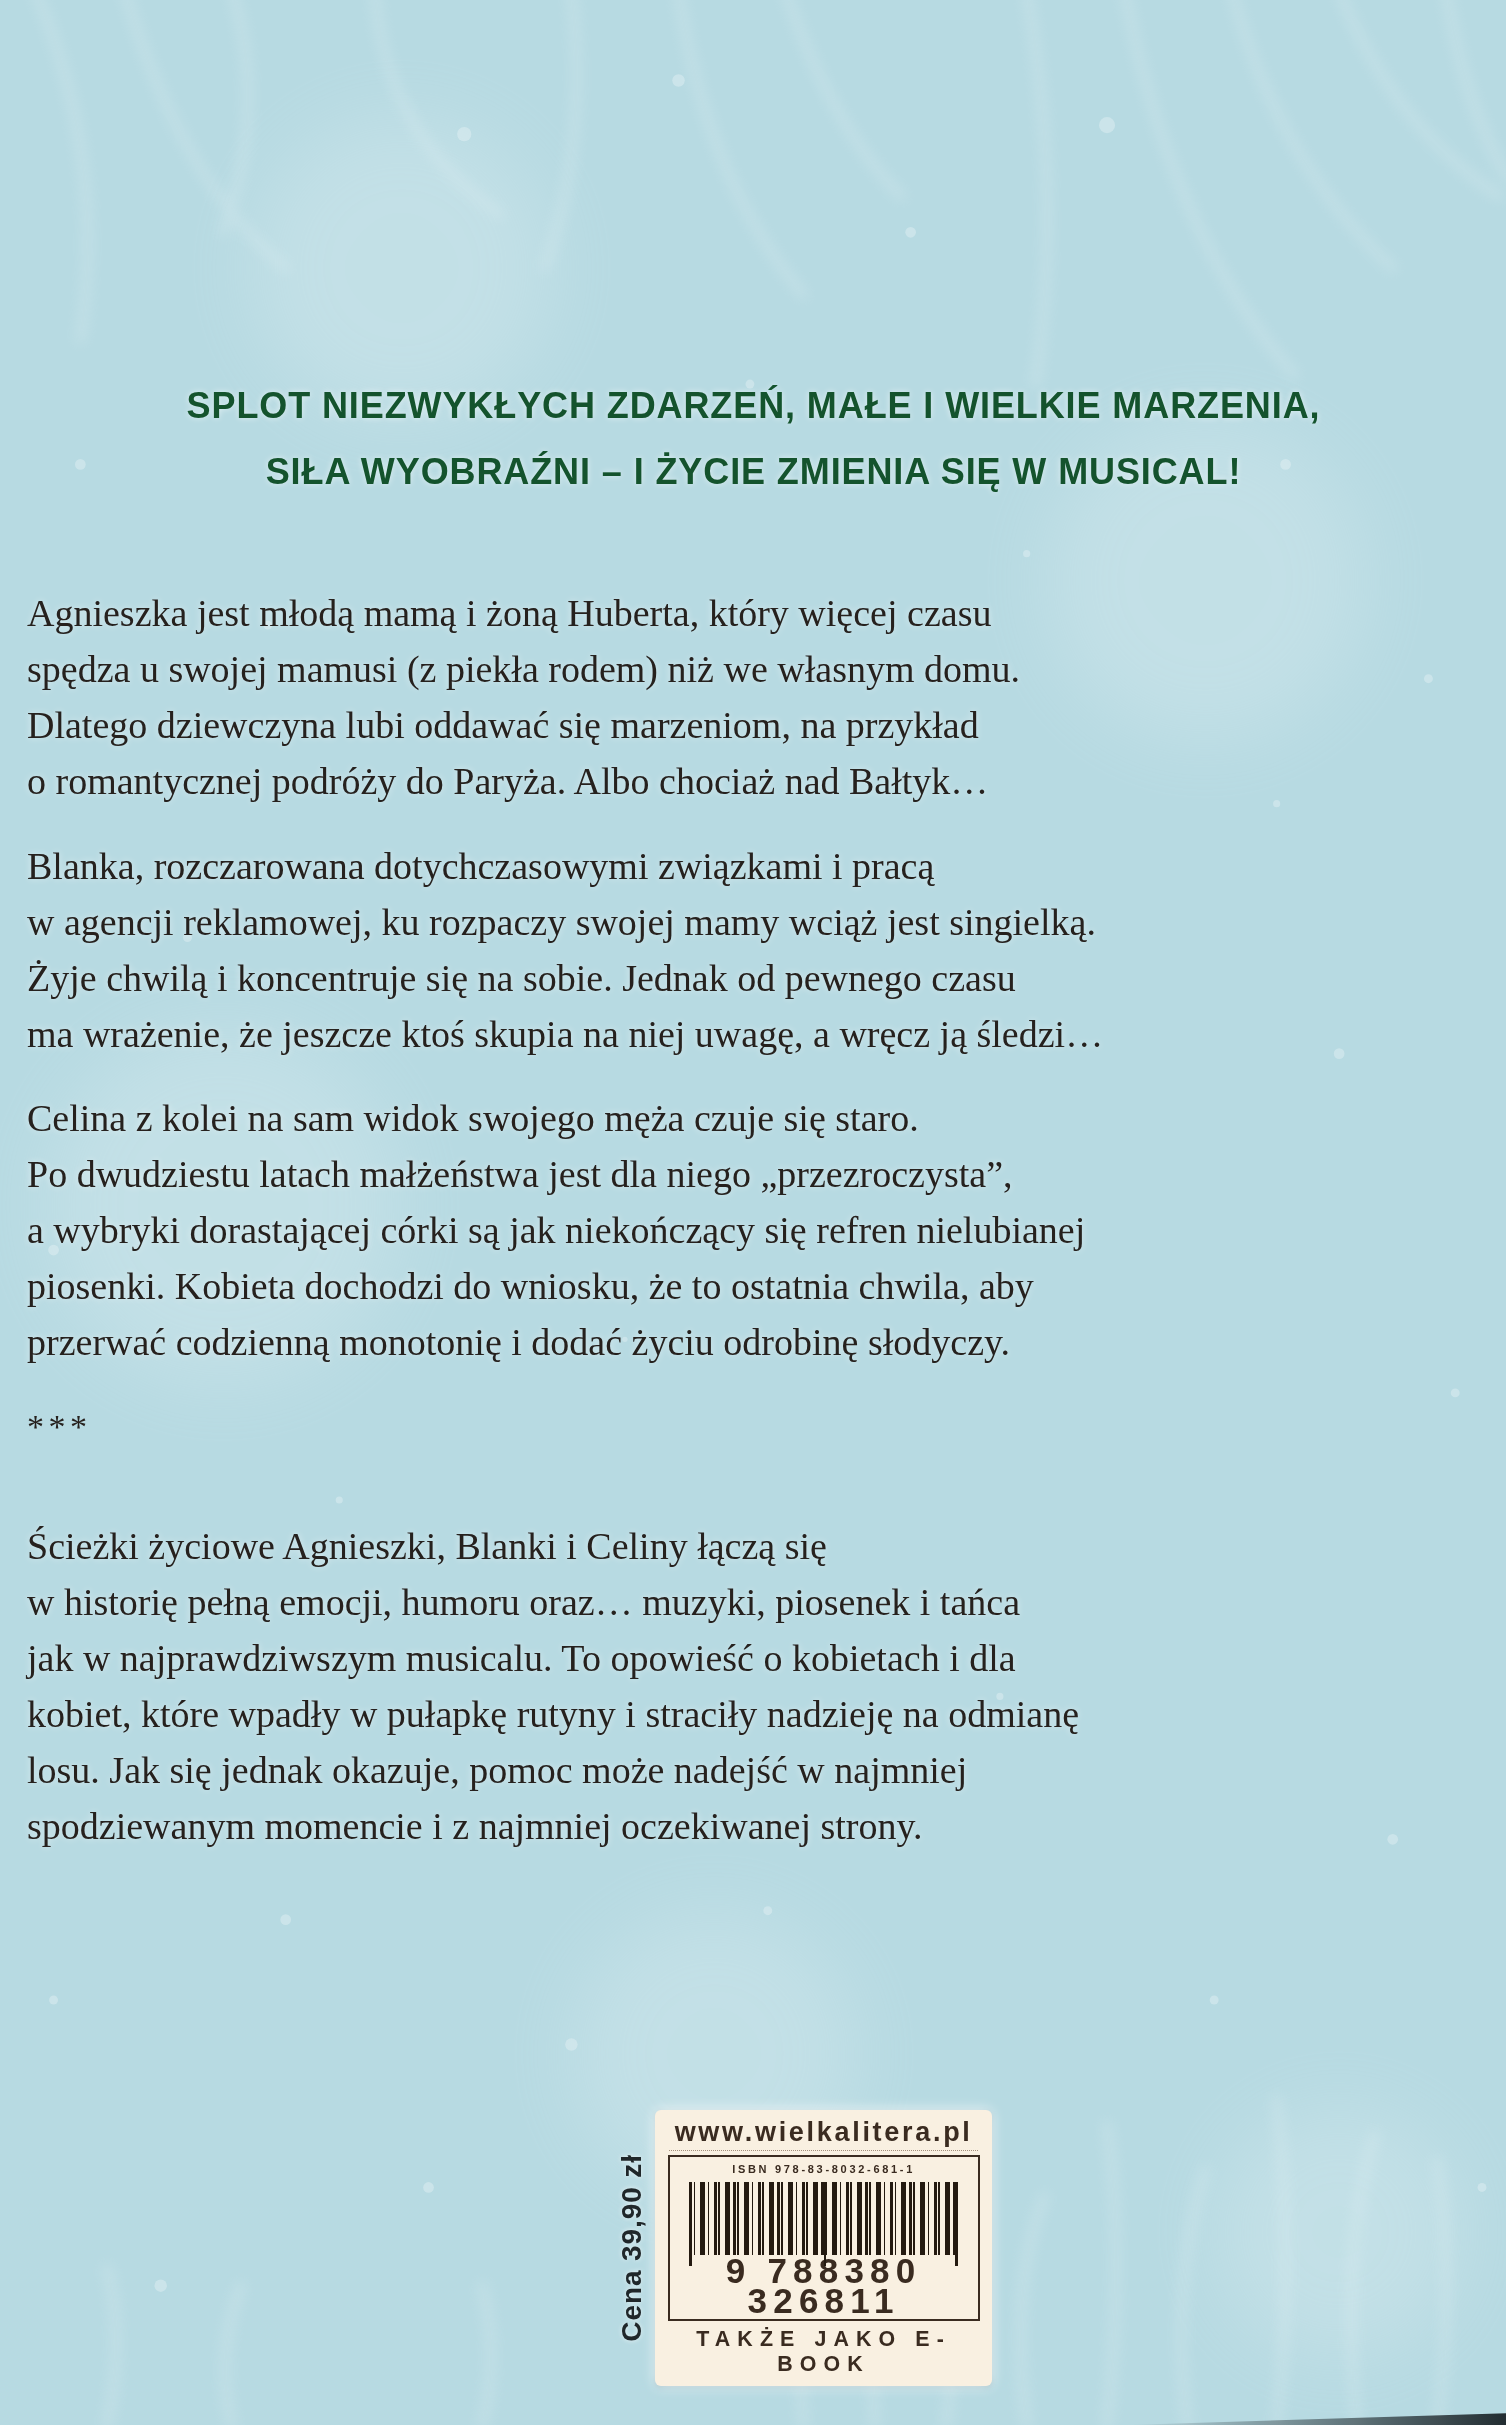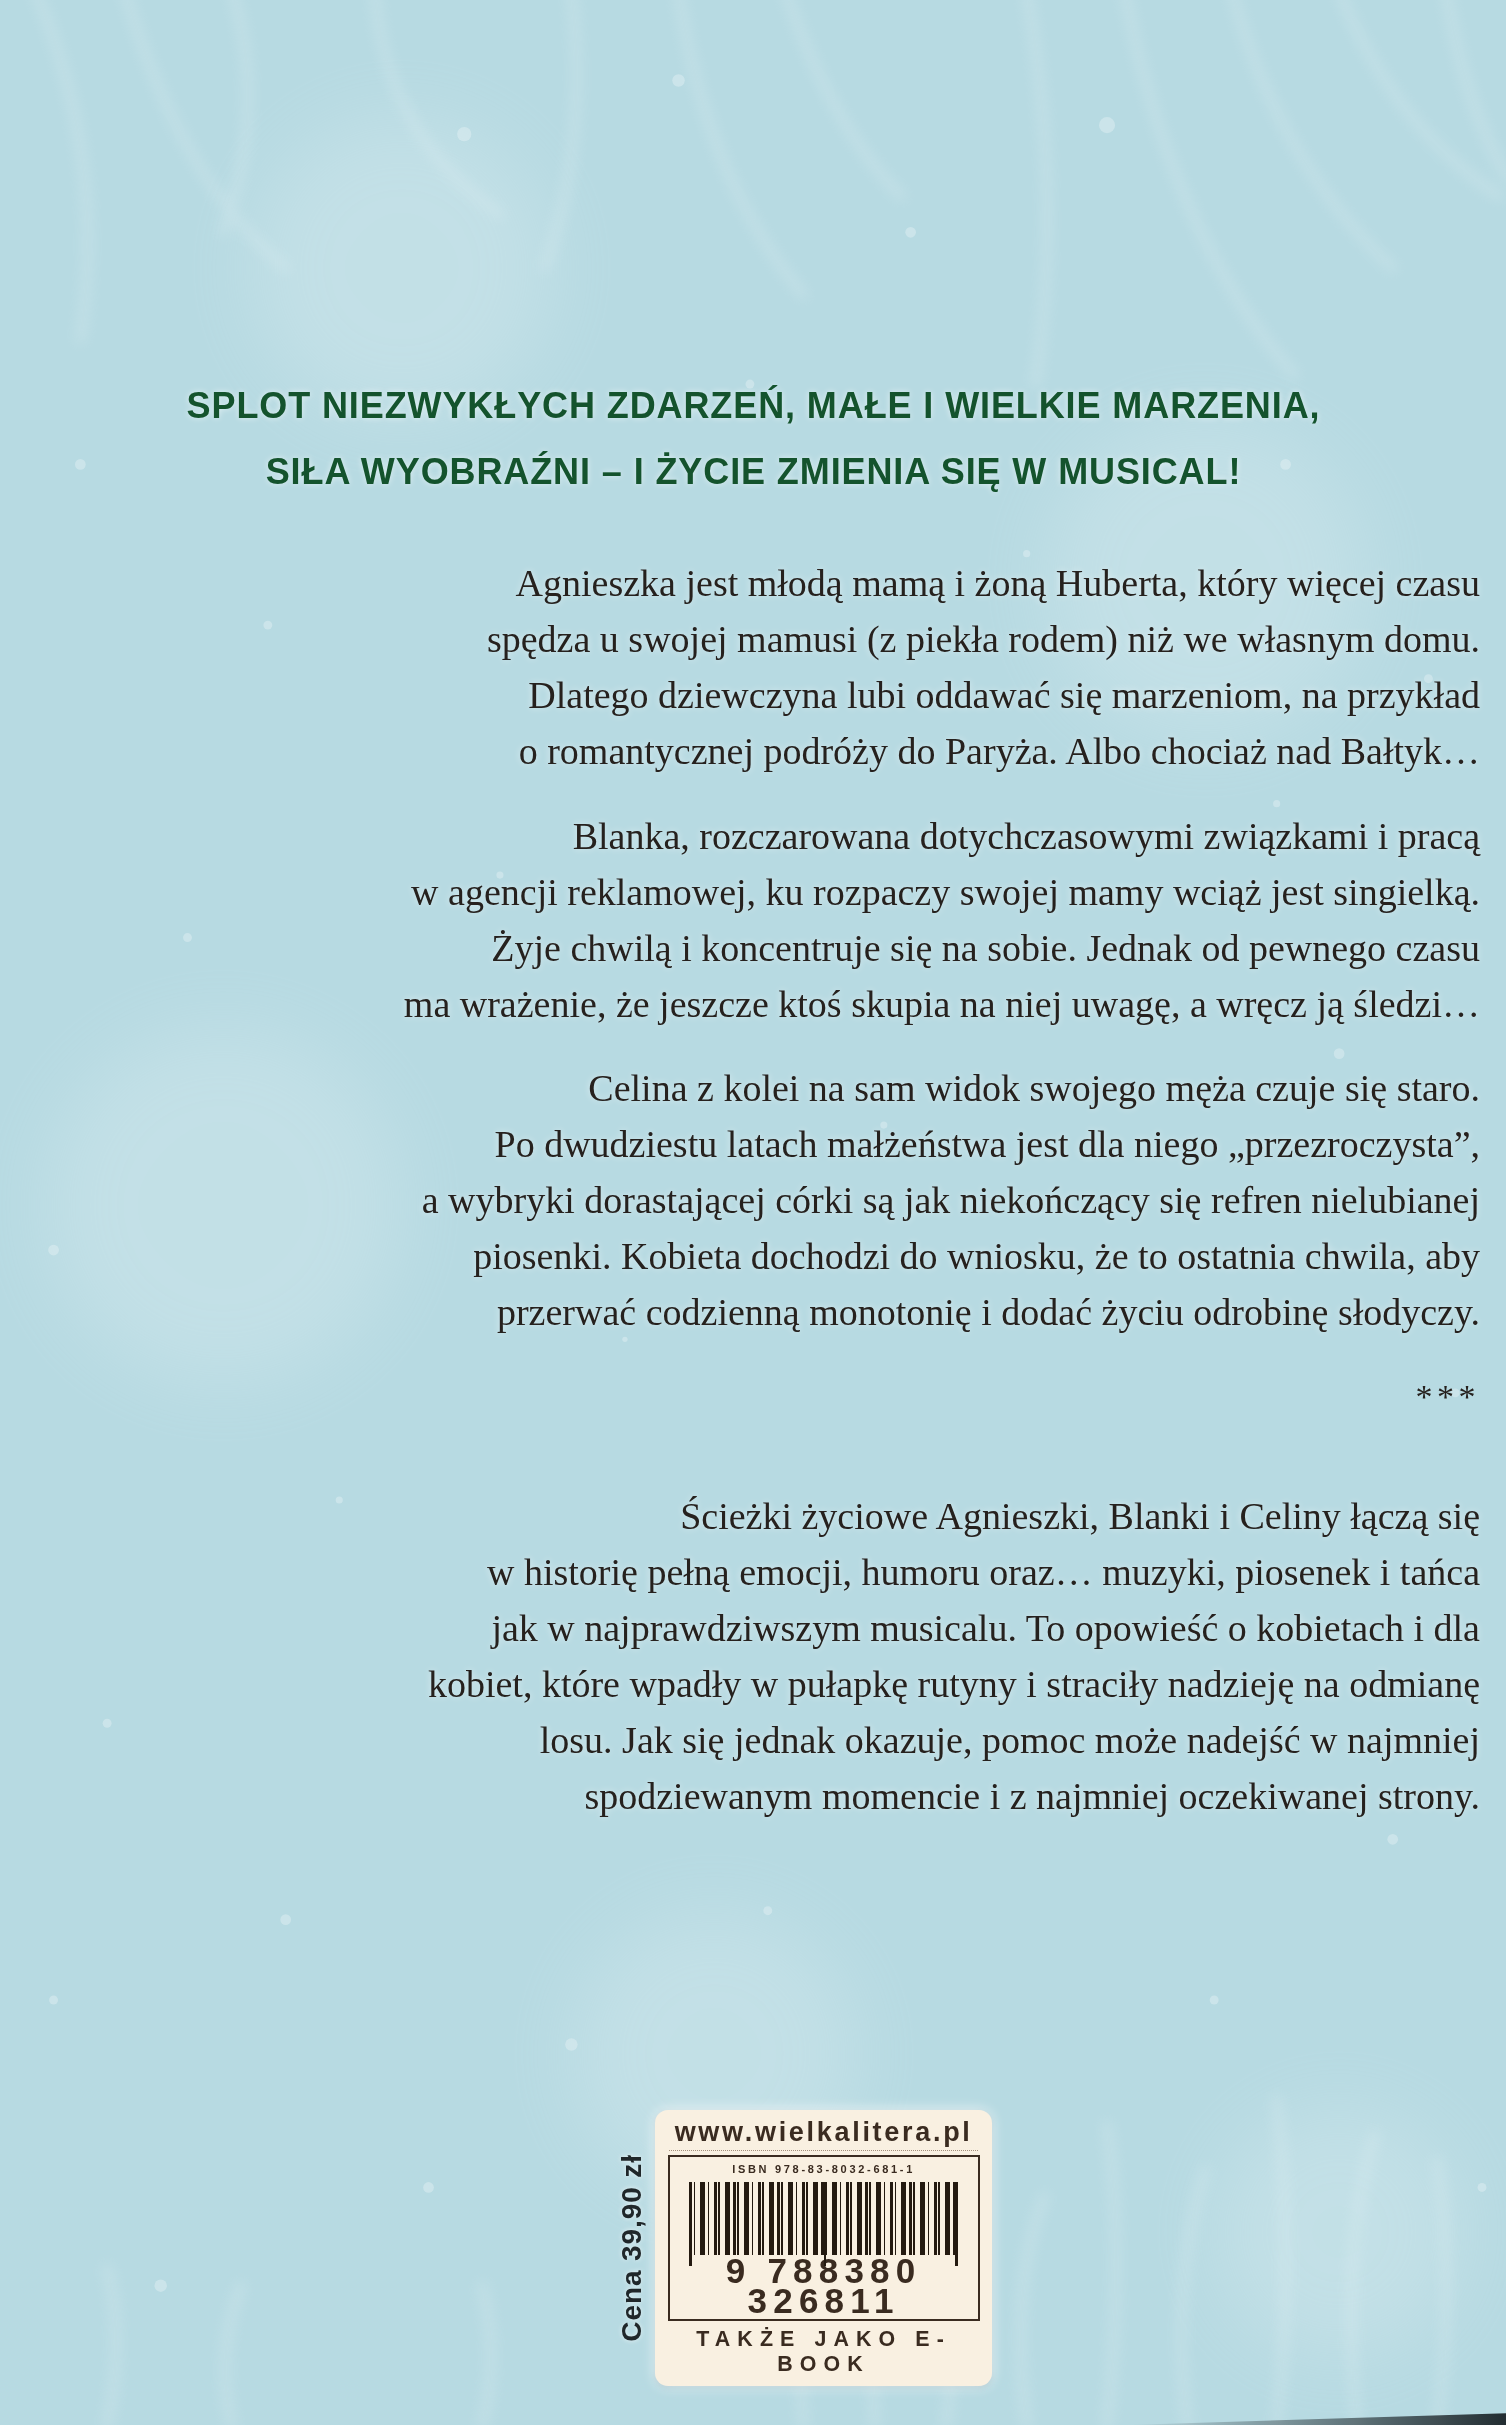--- a/index.html
+++ b/index.html
@@ -27,22 +27,22 @@
     font-family:"Liberation Sans", sans-serif;
     font-weight:bold;
     font-size:36px;line-height:66px;
     letter-spacing:0.9px;
     color:#14532d;
     text-shadow:0 0 6.2px rgba(255,255,255,0.6);
     margin:0;
   }
 
   .text-col{
-    position:absolute;top:555px;left:27px;right:27px;
-    text-align:right;
+    position:absolute;top:585px;left:27px;right:27px;
+    text-align:left;
     color:#26211e;
   }
   .para{
     margin:0 0 28.6px 0;
     white-space:pre-line;
     font-size:38px;line-height:56px;
     text-shadow:0 0 7.1px rgba(255,255,255,0.55);
   }
   .separator{
     margin:27px 0 63px 0;
@@ -62,21 +62,21 @@
     font-family:"Liberation Sans", sans-serif;
     font-weight:bold;
     font-size:28px;
     letter-spacing:0.9px;
     color:#20272a;
     text-shadow:0 0 5.4px rgba(255,255,255,0.7);
   }
   .sticker{
     width:337px;
     background:#f9f0e1;
-    border-radius:13px;
+    border-radius:6px;
     box-shadow:0 0 12.5px rgba(255,255,255,0.8), 0 1.8px 5.4px rgba(70,100,110,0.25);
     padding:8px 0 9px 0;
     text-align:center;
     color:#3a2b20;
   }
   .sticker-url{
     font-family:"Liberation Sans", sans-serif;
     font-weight:bold;
     font-size:27px;line-height:29.5px;
     letter-spacing:2.7px;

